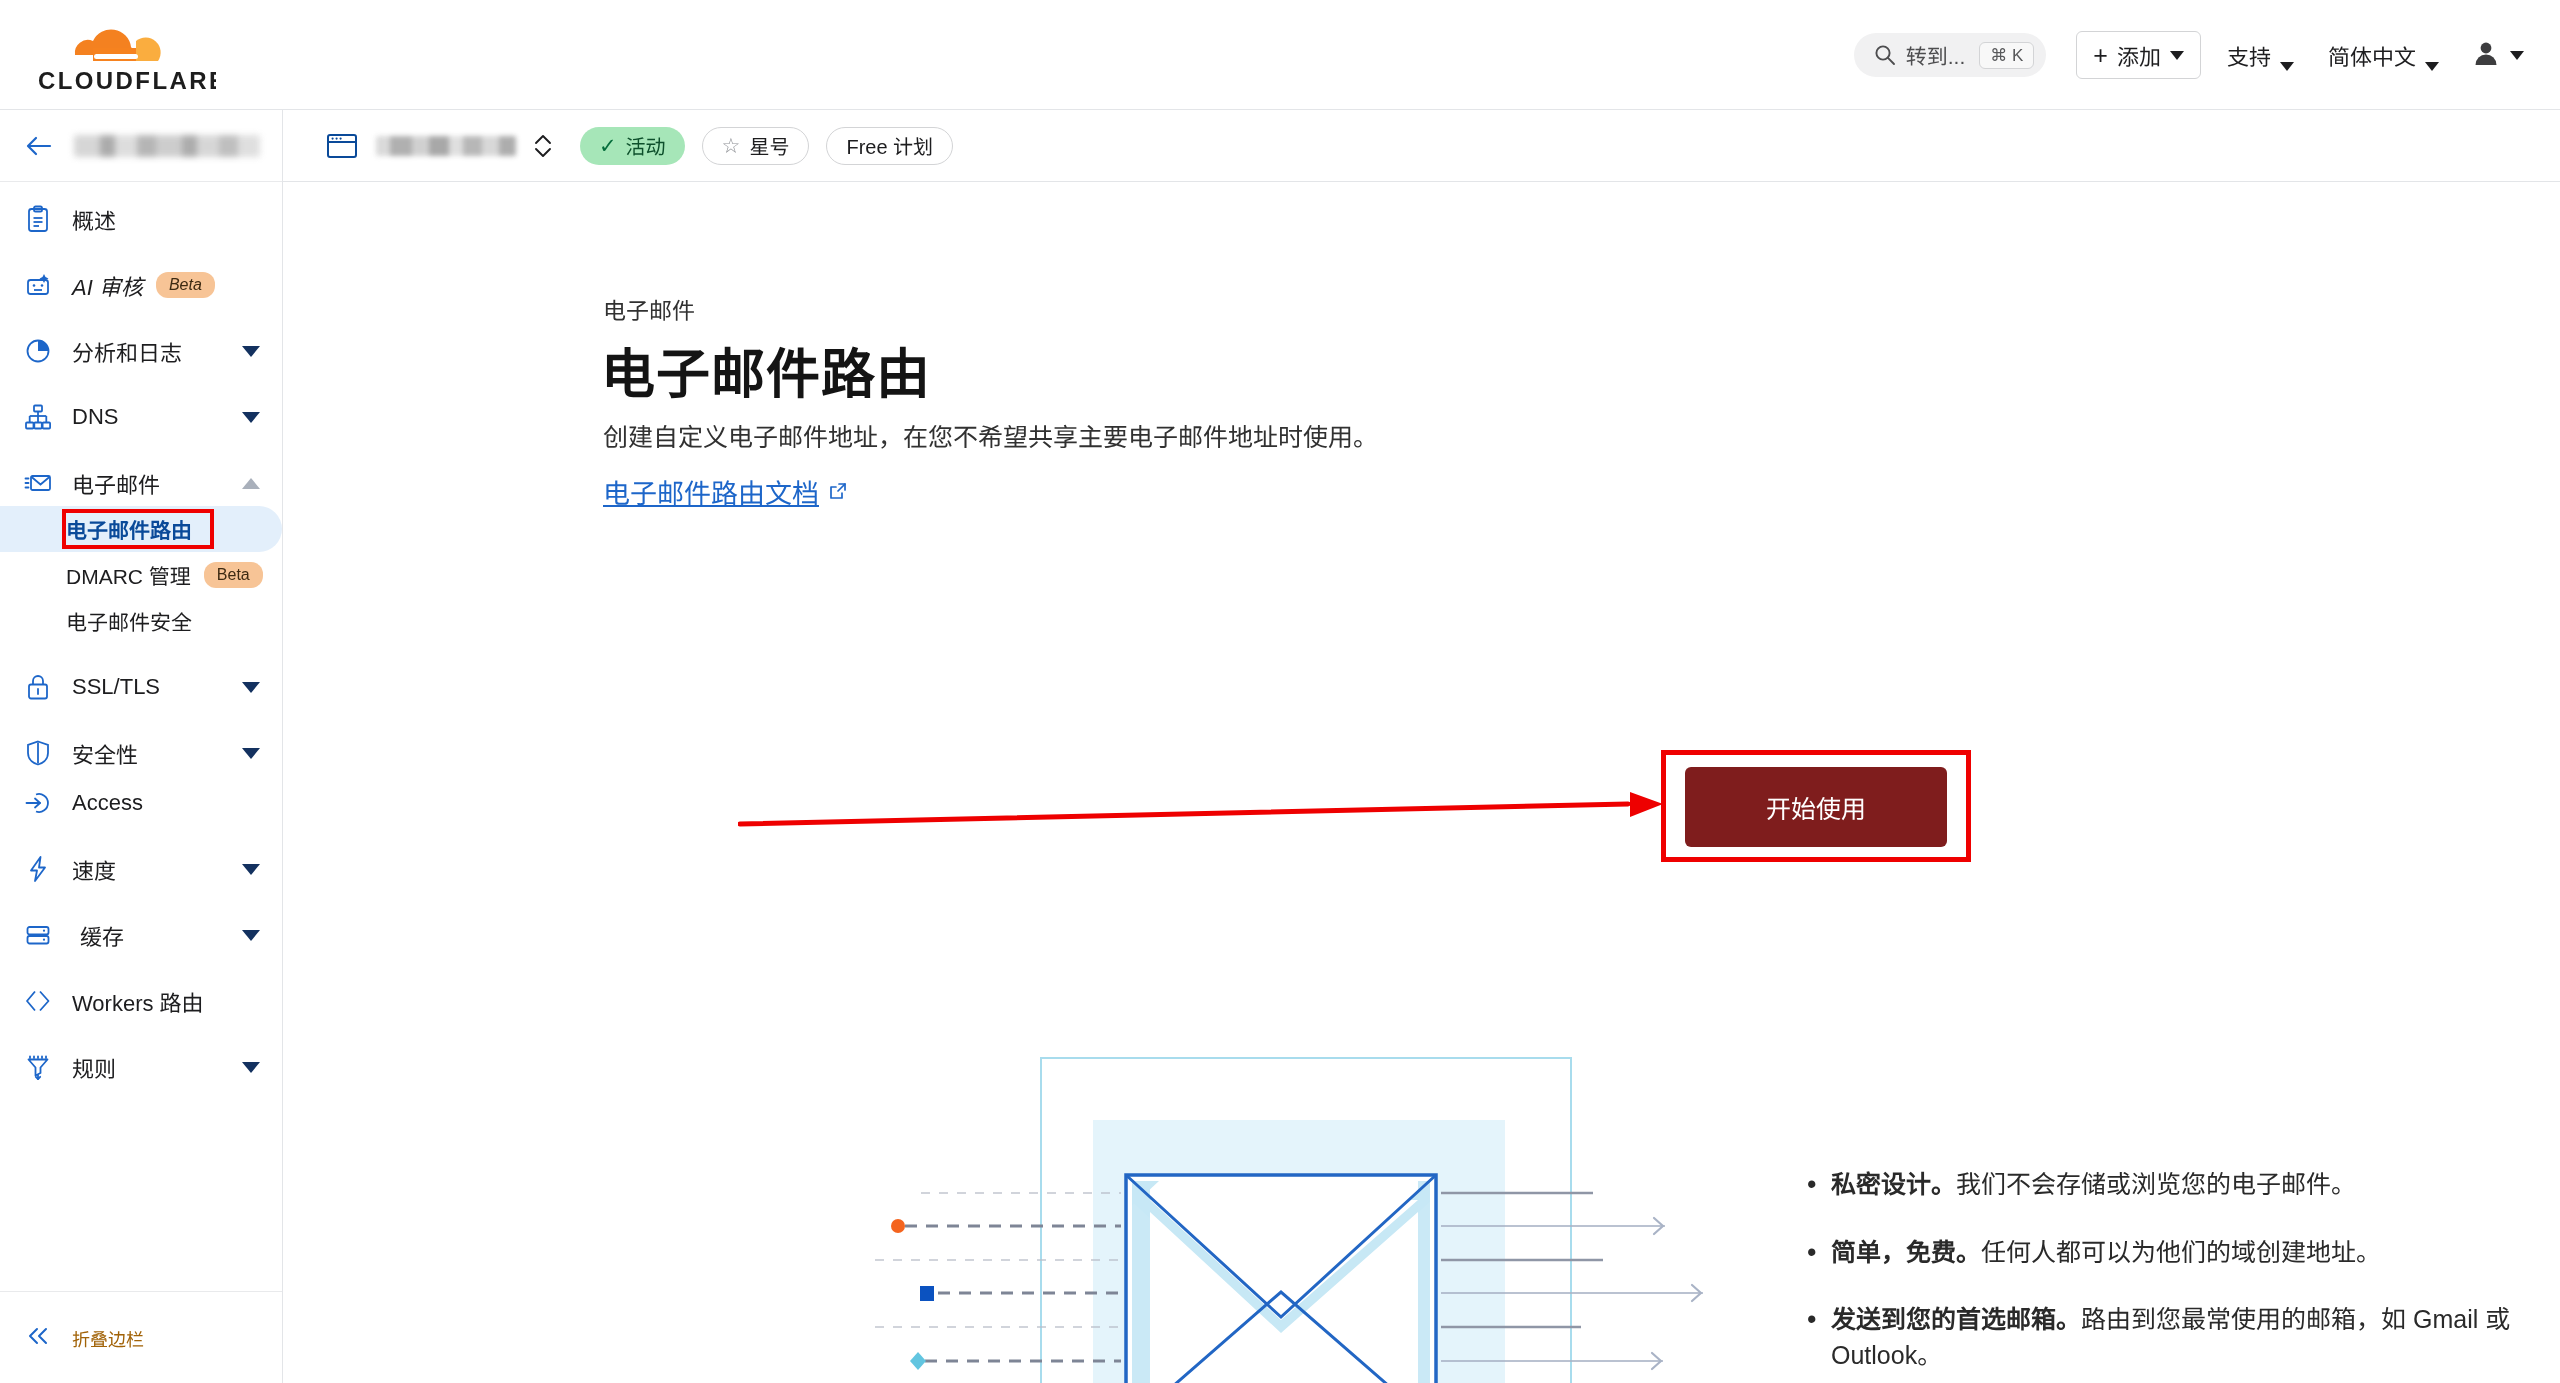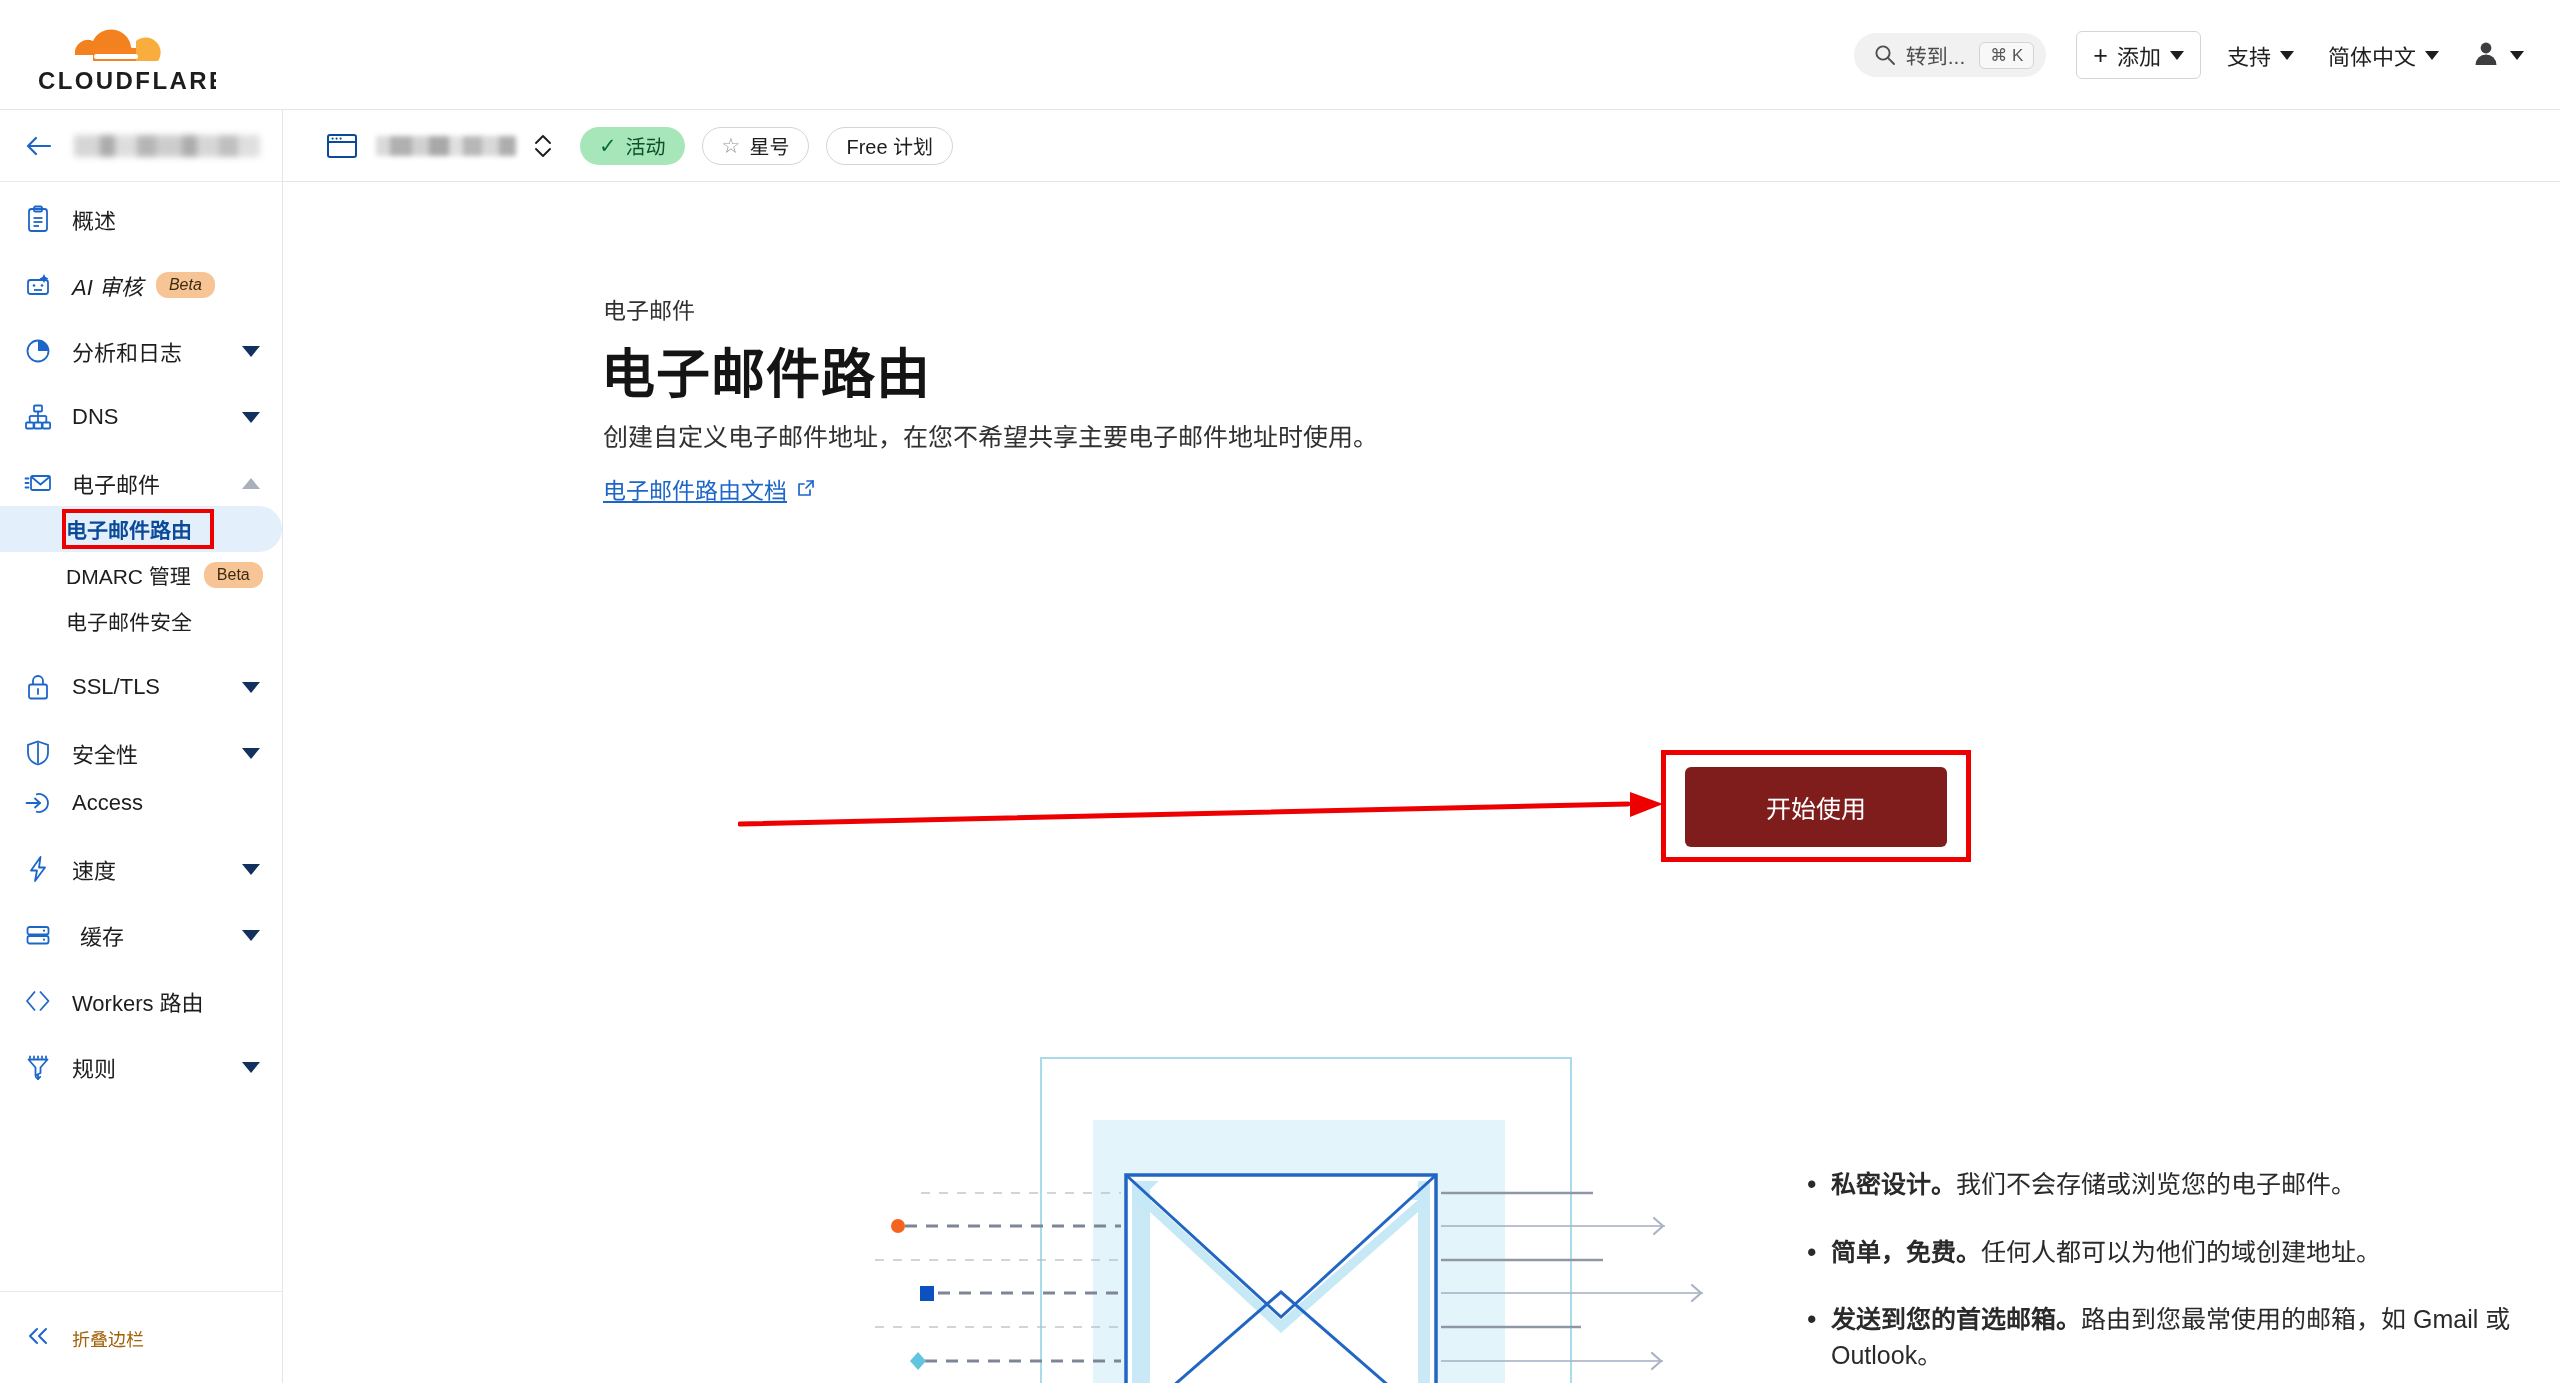--- a/index.html
+++ b/index.html
@@ -35,21 +35,21 @@
     display:flex; align-items:center; gap:3px; margin-left:4px;
   }
   .add-btn {
     display:flex; align-items:center; gap:9px;
     border:1px solid #d3d4d6; border-radius:6px; background:#fff;
     height:48px; padding:0 16px; font-size:22px; color:#1d1d1f;
     cursor:pointer; margin-right:26px;
   }
   .add-btn .plus { font-size:25px; line-height:1; font-weight:400; }
   .menu-item {
-    display:flex; align-items:center; gap:9px;
+    display:flex; align-items:flex-end; gap:9px;
     font-size:22px; color:#1d1d1f; cursor:pointer; margin-right:34px;
     white-space:nowrap;
   }
   .caret-down {
     width:0;height:0;border-left:8px solid transparent;border-right:8px solid transparent;
     border-top:10px solid #1d1d1f;
   }
   .caret-down.sm {
     border-left:7px solid transparent;border-right:7px solid transparent;border-top:9px solid #1d1d1f;
   }
@@ -130,21 +130,21 @@
   .pill.outline { border:1px solid #d3d4d6; color:#1d1d1f; margin-right:17px; cursor:pointer;}
   .pill .check { color:#046d3b; font-size:21px; line-height:1; }
   .pill .star { font-size:21px; color:#8f9196; line-height:1; }
 
   
   .main { position:absolute; left:283px; top:182px; width:2277px; height:1201px; background:#fff; }
   .eyebrow { position:absolute; left:320px; top:110px; font-size:23px; color:#313131; }
   .h1 { position:absolute; left:318px; top:148px; font-size:54px; font-weight:700; color:#141414; letter-spacing:1px; }
   .desc { position:absolute; left:320px; top:235px; font-size:25px; color:#313131; }
   .doclink {
-    position:absolute; left:320px; top:290px; font-size:23px; color:#1d66c9;
+    position:absolute; left:320px; top:290px; font-size:27px; color:#1d66c9;
     text-decoration:underline; display:flex; align-items:center; gap:10px; cursor:pointer;
   }
 
   
   .redbox {
     position:absolute; left:1378px; top:568px; width:310px; height:112px;
     border:5px solid #ef0000; background:transparent;
   }
   .start-btn {
     position:absolute; left:1402px; top:585px; width:262px; height:80px;

